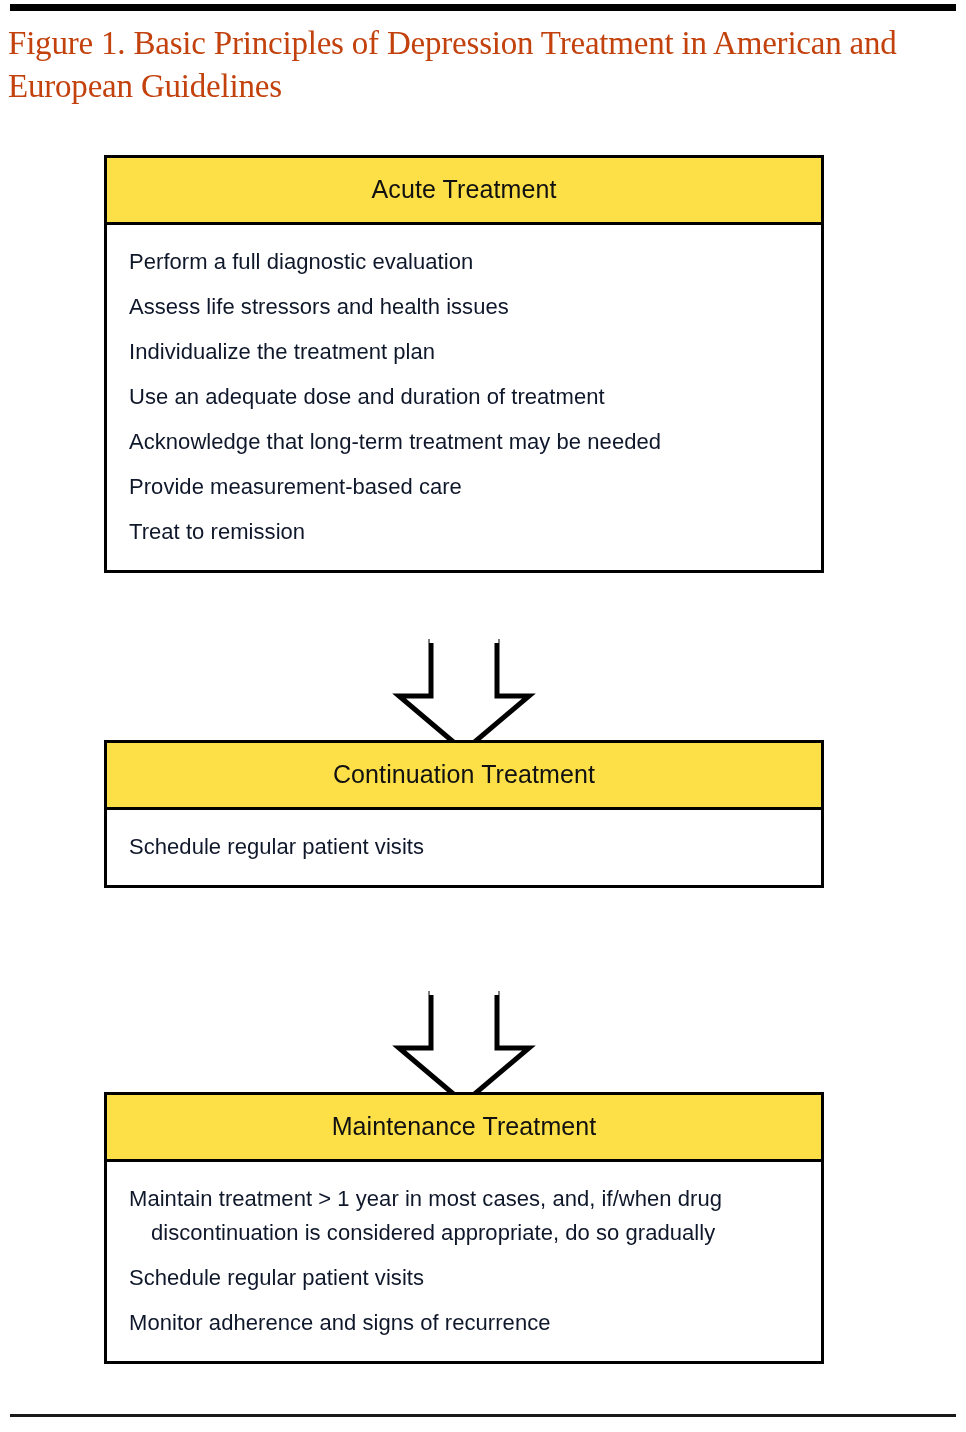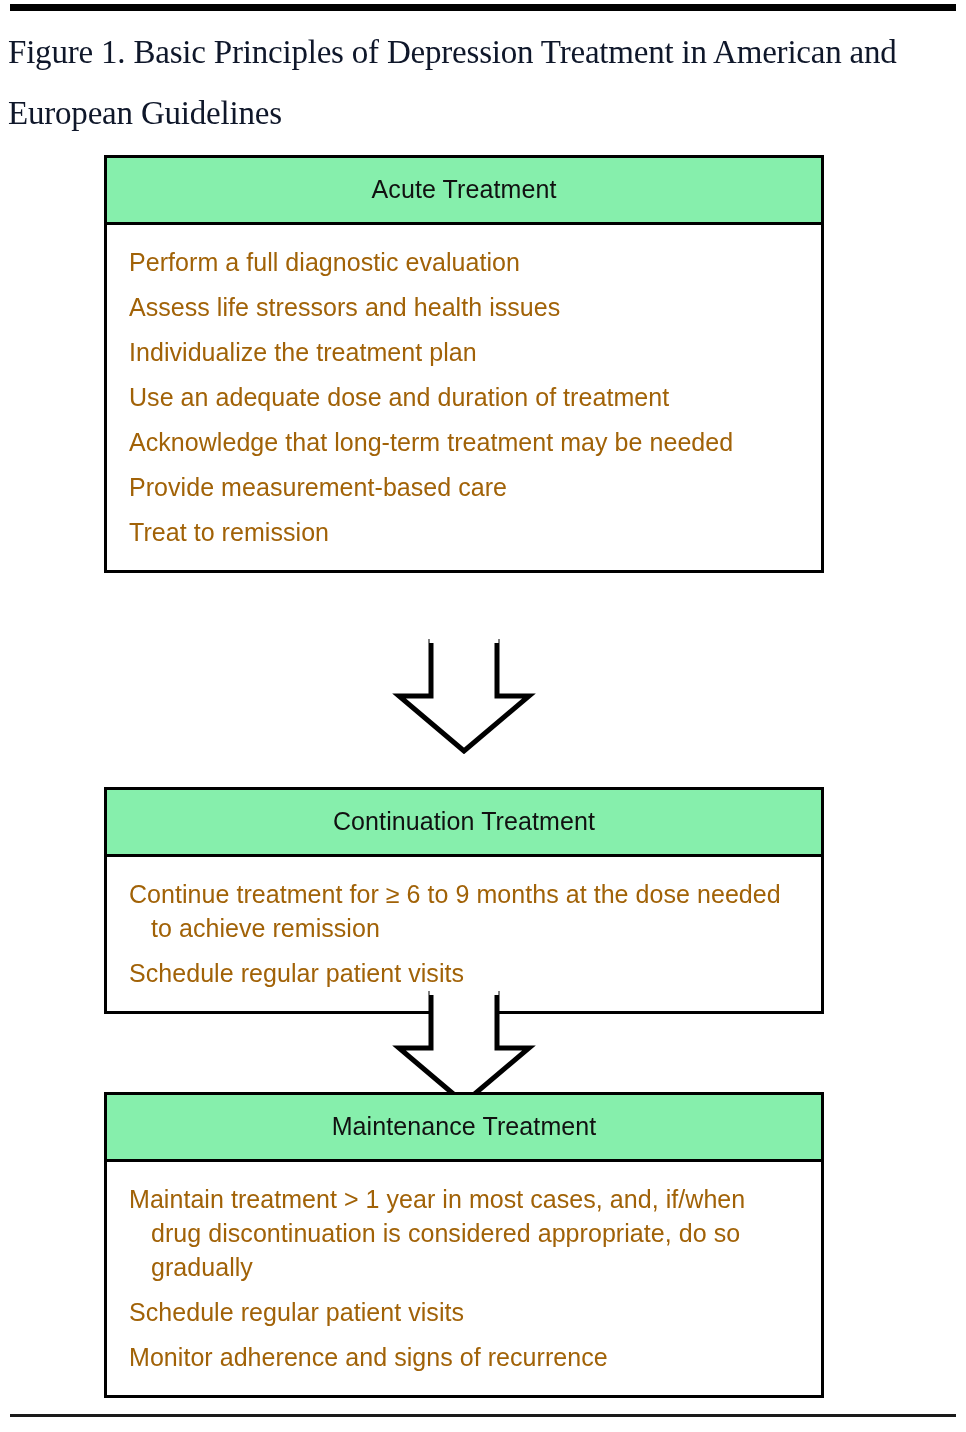--- a/index.html
+++ b/index.html
@@ -36,22 +36,22 @@
   }
 
   
   .figure-title {
     position: absolute;
     left: 8px;
     top: 22px;
     width: 900px;
     font-family: "Liberation Serif", serif;
     font-size: 33px;
-    line-height: 61px;
-    color: #0f172a;
+    line-height: 43px;
+    color: #c2410c;
     letter-spacing: -0.2px;
     white-space: pre-line;
   }
 
   
   .flow {
     position: absolute;
     left: 104px;
     top: 0;
     width: 720px;
@@ -60,56 +60,56 @@
   .box {
     position: absolute;
     left: 0;
     width: 720px;
     box-sizing: border-box;
     border: 3px solid #000000;
     background: #ffffff;
   }
 
   .box-header {
-    background: #86efac;
+    background: #fde047;
     border-bottom: 3px solid #000000;
     text-align: center;
     font-size: 25px;
     line-height: 1;
     color: #111111;
     padding: 19px 0 20px 0;
     letter-spacing: 0.1px;
   }
 
   .box-body {
     padding: 14px 20px 16px 22px;
   }
 
   .item {
-    font-size: 25px;
+    font-size: 22px;
     line-height: 34px;
-    color: #a16207;
+    color: #0f172a;
     padding: 5.5px 0;
     padding-left: 22px;
     text-indent: -22px;
     letter-spacing: 0.05px;
   }
 
   
   .arrow {
     position: absolute;
     left: 0;
     width: 100%;
     pointer-events: none;
   }
   .arrow svg { display: block; }
 
   
   #box-acute        { top: 155px; }
-  #box-continuation { top: 740px; margin-top: 47px; }
+  #box-continuation { top: 740px; }
   #box-maintenance  { top: 1092px; }
 
   #arrow-1 { top: 639px; }
   #arrow-2 { top: 991px; }
 </style>
 </head>
 <body>
 
 <div class="top-rule"></div>
 
@@ -133,21 +133,20 @@
   <div class="arrow" id="arrow-1">
     <svg width="720" height="115" viewBox="0 0 720 115">
       <polygon points="327,0 393,0 393,57 425,57 360,112 295,57 327,57" fill="#ffffff" stroke="#000000" stroke-width="5" stroke-linejoin="miter"></polygon>
       <rect x="325.5" y="-4" width="69" height="8" fill="#ffffff"></rect>
     </svg>
   </div>
 
   <div class="box" id="box-continuation">
     <div class="box-header">Continuation Treatment</div>
     <div class="box-body">
-      <div class="item">Continue treatment for ≥ 6 to 9 months at the dose needed to achieve remission</div>
       <div class="item">Schedule regular patient visits</div>
     </div>
   </div>
 
   <div class="arrow" id="arrow-2">
     <svg width="720" height="115" viewBox="0 0 720 115">
       <polygon points="327,0 393,0 393,57 425,57 360,112 295,57 327,57" fill="#ffffff" stroke="#000000" stroke-width="5" stroke-linejoin="miter"></polygon>
       <rect x="325.5" y="-4" width="69" height="8" fill="#ffffff"></rect>
     </svg>
   </div>

